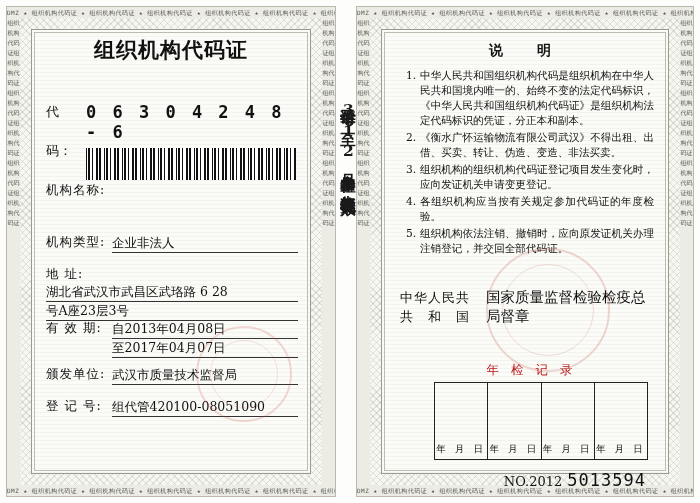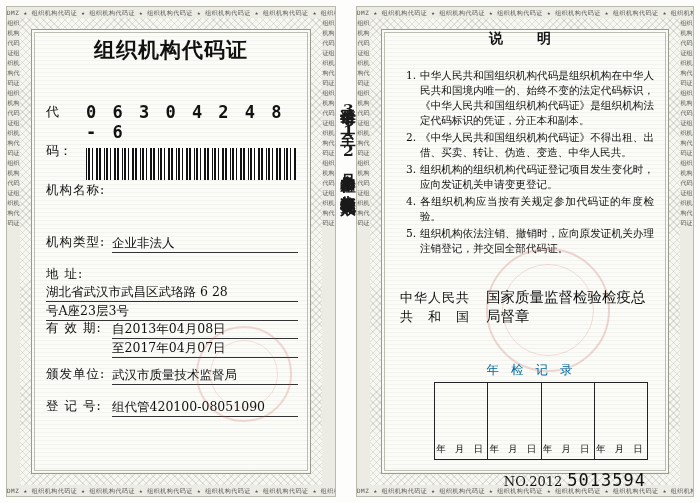--- a/index.html
+++ b/index.html
@@ -200,20 +200,21 @@
     writing-mode: vertical-rl;
     text-orientation: upright;
     white-space: nowrap;
     font-weight: 600;
   }
 
   
   .rc { position: absolute; inset: 0; }
   .notes-title {
     text-align: center;
+    margin-top: 12px;
     font-size: 14px;
     font-family: "DejaVu Serif", "Liberation Serif", serif;
     letter-spacing: 10px;
     font-weight: bold;
     color: #111;
   }
   .notes {
     position: absolute;
     top: 38px; left: 18px; right: 14px;
     font-size: 10.6px;
@@ -270,21 +271,21 @@
     border: 1px solid rgba(190,70,60,.25);
   }
 
   .inspect-title {
     position: absolute;
     top: 332px; left: 13px; right: 0;
     text-align: center;
     font-size: 12.5px;
     letter-spacing: 4px;
     font-family: "DejaVu Serif", "Liberation Serif", serif;
-    color: #0369a1;
+    color: #b91c1c;
   }
   .inspect-table {
     position: absolute;
     top: 352px; left: 24px; right: 20px;
     height: 76px;
     border: 1px solid #222;
     display: flex;
     margin-left: 28px;
   }
   .inspect-cell {
@@ -409,21 +410,21 @@
       <div class="rc">
         <div class="notes-title">说　明</div>
 
         <div class="notes">
           <div class="note-item">
             <div class="note-num">1.</div>
             <div class="note-text">中华人民共和国组织机构代码是组织机构在中华人民共和国境内唯一的、始终不变的法定代码标识，《中华人民共和国组织机构代码证》是组织机构法定代码标识的凭证，分正本和副本。</div>
           </div>
           <div class="note-item">
             <div class="note-num">2.</div>
-            <div class="note-text">《中华人民共和国组织机构代码证》不得出租、出借、买卖、转让、伪造、变造、中华人民共。</div>
+            <div class="note-text">《衡水广怀运输物流有限公司武汉》不得出租、出借、买卖、转让、伪造、变造、非法买卖。</div>
           </div>
           <div class="note-item">
             <div class="note-num">3.</div>
             <div class="note-text">组织机构的组织机构代码证登记项目发生变化时，应向发证机关申请变更登记。</div>
           </div>
           <div class="note-item">
             <div class="note-num">4.</div>
             <div class="note-text">各组织机构应当按有关规定参加代码证的年度检验。</div>
           </div>
           <div class="note-item">

